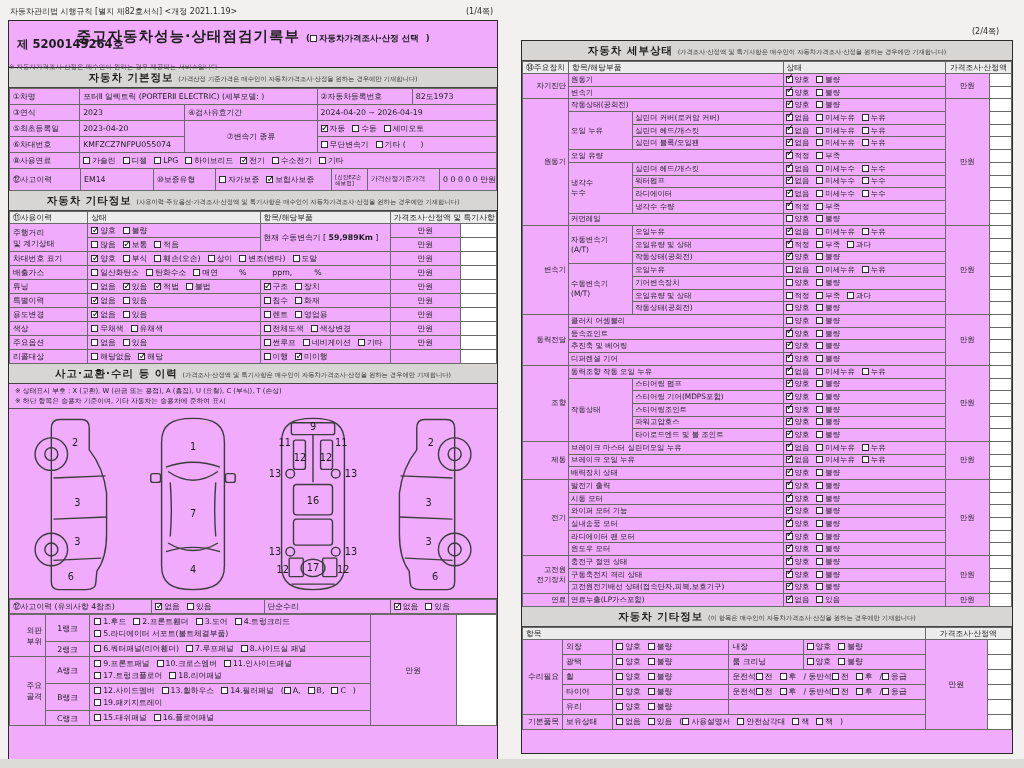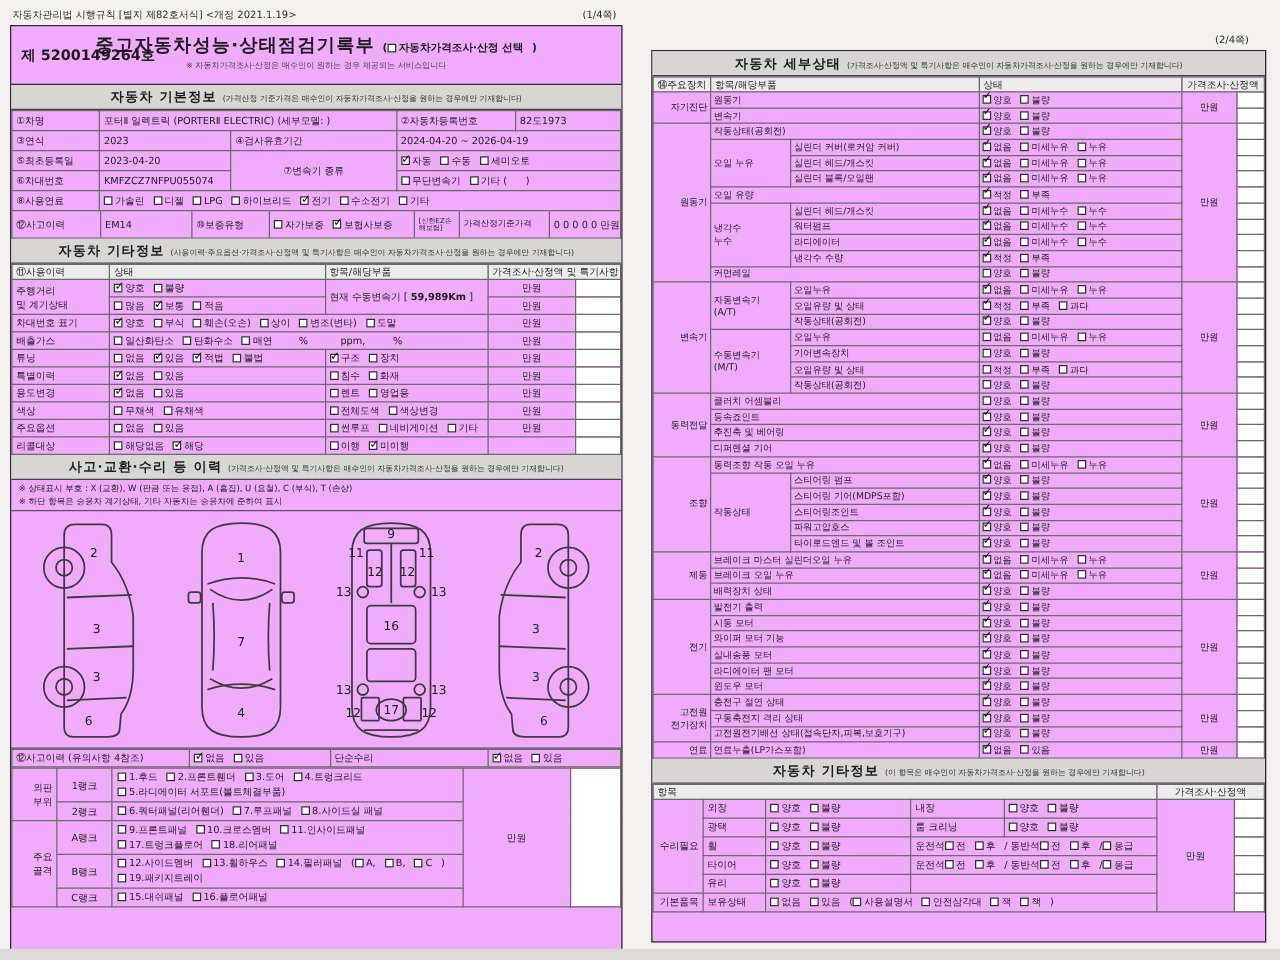--- a/index.html
+++ b/index.html
@@ -10,21 +10,21 @@
 #pnoL{left:466px;top:6px}
 #pnoR{left:972px;top:26px}
 .page{position:absolute;background:#f0abfc;border:1.6px solid #2a2a2a}
 #p1{left:8px;top:20px;width:490px;height:744px}
 #p2{left:521px;top:40px;width:492px;height:714px}
 .strip{position:absolute;left:0;right:0;bottom:0;height:9px;background:#dcdbd8}
 .titlebox{position:relative;border-bottom:1.4px solid #2a2a2a;height:47px;padding-top:6px}
 .docno{position:absolute;left:8px;top:16px;font-weight:bold;font-size:11.5px}
 .tline{text-align:center;font-size:14.5px;font-weight:bold;letter-spacing:1px}
 .topt{font-size:8.5px;font-weight:bold;letter-spacing:0}
-.tnote{text-align:center;font-size:6.5px;color:#444;margin-top:2px}
+.tnote{font-size:6.5px;color:#444;margin-top:17px}
 .secbar{background:#d7d6d4;border-bottom:1px solid #444;text-align:center;font-size:10.5px;font-weight:bold;padding:3px 0 2px;letter-spacing:1px}
 .secbar .note{font-size:6.3px;font-weight:normal;letter-spacing:0;color:#333}
 table{border-collapse:collapse;table-layout:fixed;width:100%}
 td,th{border:1px solid #6a6a6a;font-size:7.8px;line-height:11px;padding:0 3px;overflow:hidden;white-space:nowrap;text-align:left;vertical-align:middle;font-weight:normal}
 th{background:#ececec}
 .ctr{text-align:center}
 .lbl,.grp{white-space:pre-line}
 .grp{text-align:right}
 .pr{text-align:center}
 .xc{background:#fff}
@@ -208,21 +208,21 @@
           <td class="it"><span class="cb"><span class="bx"></span><span class="cl">이행</span></span><span class="cb on"><span class="bx"></span><span class="cl">미이행</span></span></td>
           <td class="pr"></td>
           <td class="xc"></td>
         </tr>
       </tbody>
   </table>
 
   <div class="secbar"><span>사고·교환·수리 등 이력</span> <span class="note">(가격조사·산정액 및 특기사항은 매수인이 자동차가격조사·산정을 원하는 경우에만 기재합니다)</span></div>
   <div class="notes">
     <div>※ 상태표시 부호 : X (교환), W (판금 또는 용접), A (흠집), U (요철), C (부식), T (손상)</div>
-    <div>※ 하단 항목은 승용차 계기상태, 기타 자동차는 승용차에 준하여 표시</div>
+    <div>※ 하단 항목은 승용차 기준이며, 기타 자동차는 승용차에 준하여 표시</div>
   </div>
 
   <div class="diagwrap">
     <svg id="d1" viewBox="0 0 96 168">
       <g class="car">
         <path d="M36,6 L56,6 Q63,6 63,14 L63,34 Q76,50 79,74 L79,112 Q79,134 70,146 L69,157 Q69,163 60,163 L35,163 Q28,163 28,156 L28,14 Q28,6 36,6 Z"></path>
         <line x1="30" y1="60" x2="78" y2="58"></line>
           <line x1="30" y1="98" x2="79" y2="96"></line>
           <line x1="30" y1="136" x2="74" y2="134"></line>
         <circle cx="28" cy="38" r="15"></circle>

